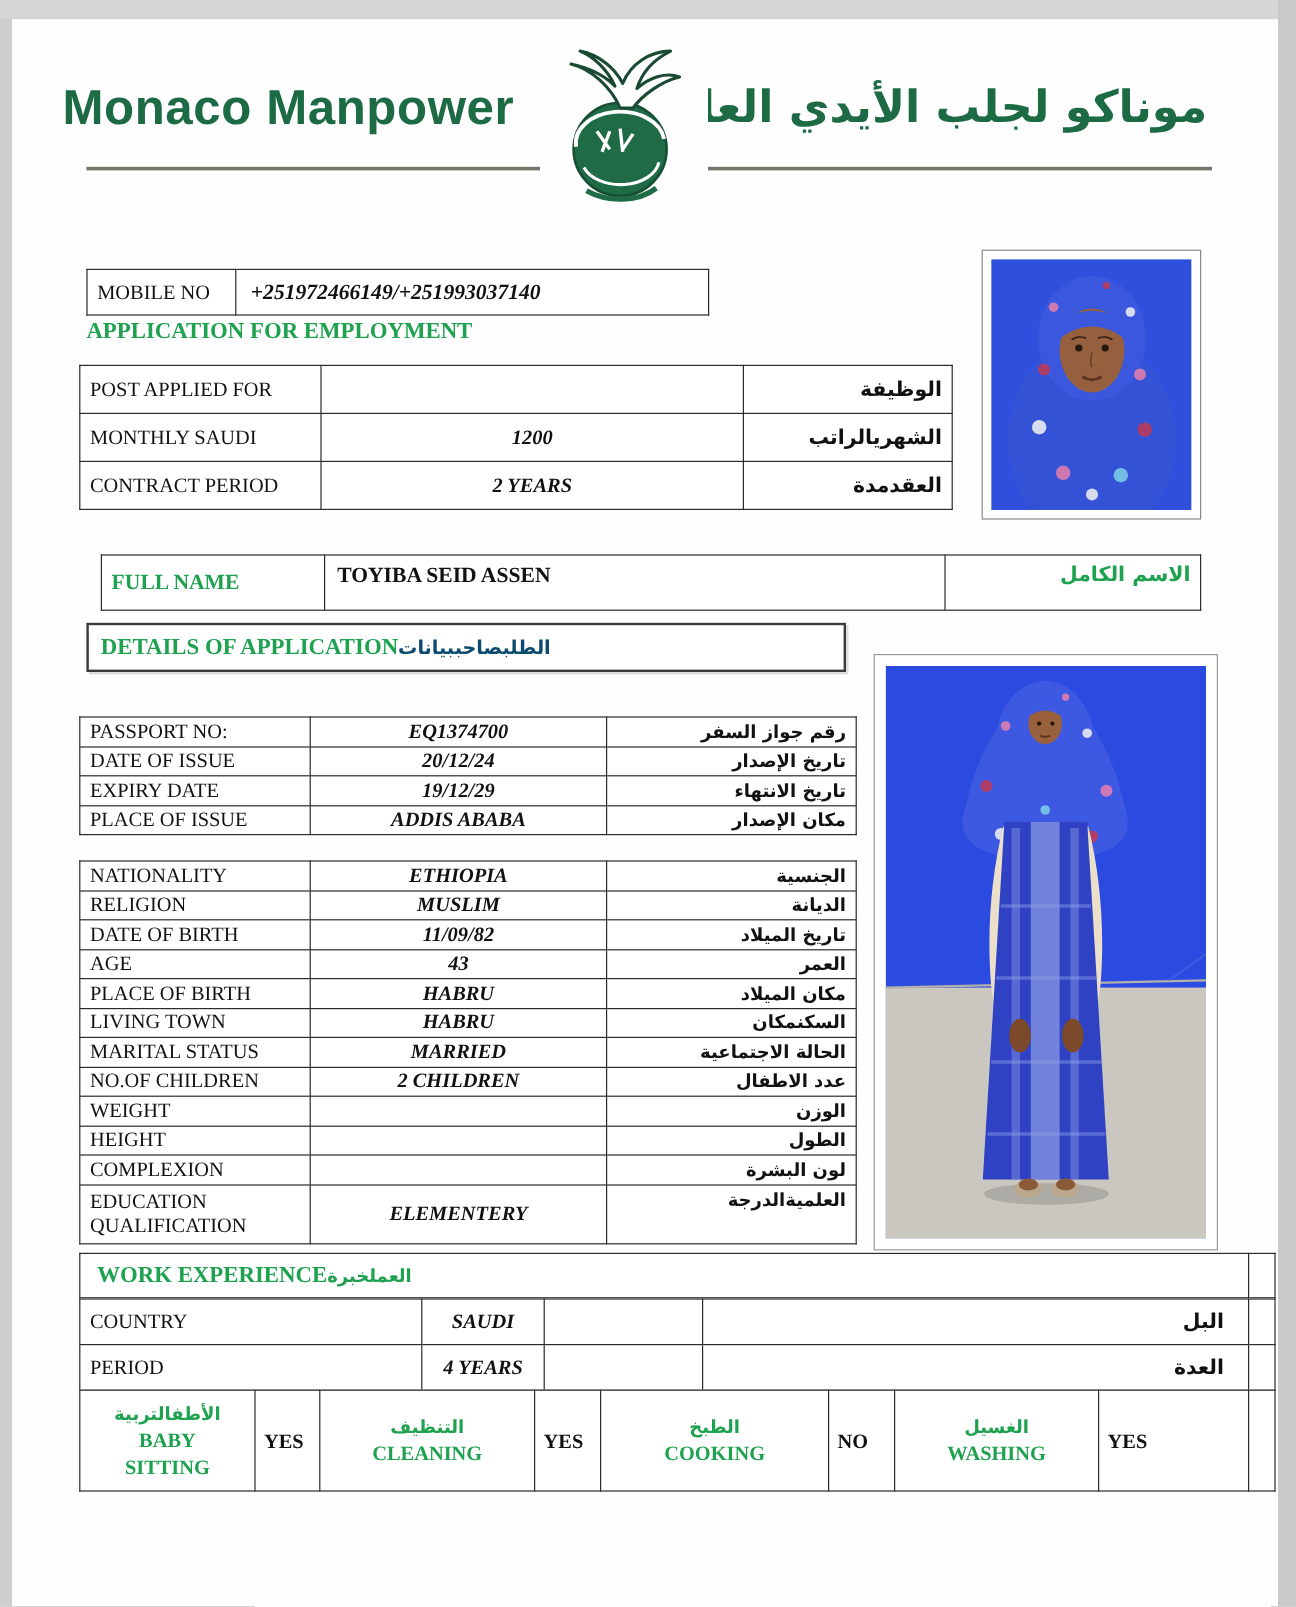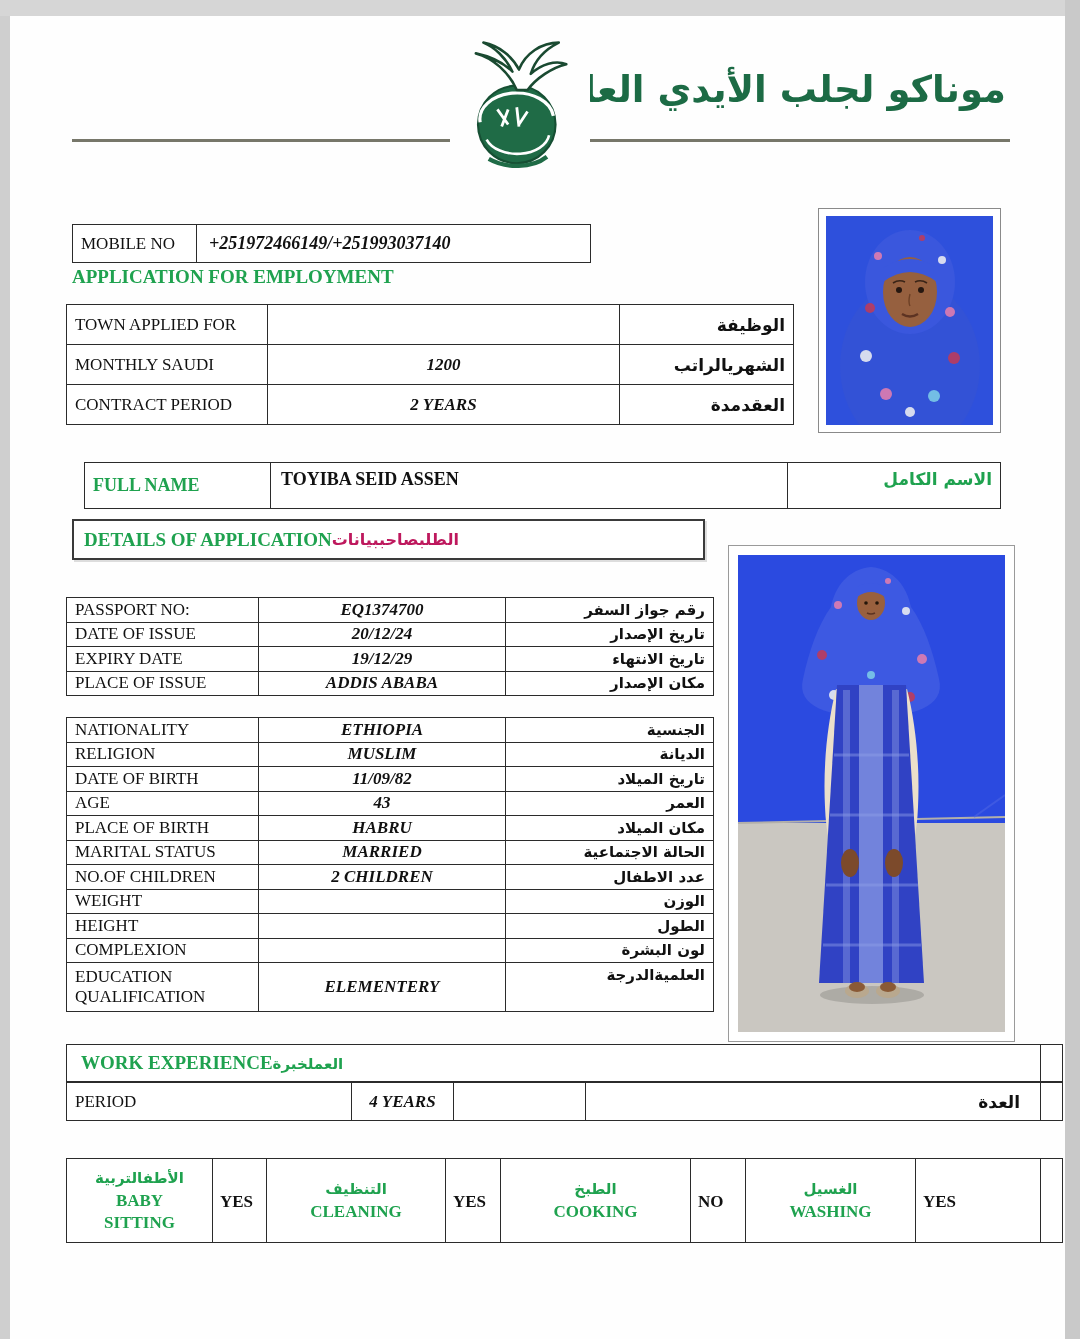--- a/index.html
+++ b/index.html
@@ -37,21 +37,21 @@
   .fullname-tbl{left:84px;top:462px;}
   .fullname-tbl td{border-width:2px;}
   .fullname-tbl .lbl{font-weight:700;font-size:18px;color:#1fa24f;}
   .fullname-tbl .name{font-weight:700;font-size:18px;padding-left:10px;vertical-align:top;padding-top:6px;}
   .fullname-tbl .ar{color:#1fa24f;vertical-align:top;padding-top:6px;}
 
   .details-bar{position:absolute;left:72px;top:519px;width:633px;height:41px;border:2px solid #3a3a3a;
                box-sizing:border-box;display:flex;align-items:center;justify-content:flex-start;
                padding:0 30px 0 10px;background:#fff;box-shadow:2px 2px 0 #ddd;}
   .details-bar .en{font-size:19px;font-weight:700;color:#1fa24f;}
-  .details-bar .ar{font-size:16px;font-weight:700;color:#be185d;direction:rtl;
+  .details-bar .ar{font-size:16px;font-weight:700;color:#0c4a6e;direction:rtl;
                    font-family:"DejaVu Sans",sans-serif;}
 
   .passport-tbl{left:66px;top:597px;}
   .personal-tbl{left:66px;top:717px;}
   .passport-tbl td,.personal-tbl td{border-width:1.4px;}
   .passport-tbl .ar,.personal-tbl .ar{font-size:15px;}
 
   
   .photo{position:absolute;background:#fff;border:1px solid #8a8a8a;box-sizing:border-box;padding:7px;}
   .photo1{left:818px;top:208px;width:183px;height:225px;}
@@ -78,20 +78,21 @@
   .ans-cell{vertical-align:top;text-align:left;padding:3px 0 0 7px;font-weight:700;font-size:18px;}
 </style>
 </head>
 <body>
 
 <div class="page">
   <div class="edge left"></div>
   <div class="edge top"></div>
   <div class="edge right"></div>
 
+  <div class="brand">Monaco Manpower</div>
   <div class="hdr-ar">موناكو لجلب الأيدي العاملة</div>
   <div class="hdr-rule"></div>
   <div class="logo">
     <svg viewBox="0 0 130 130" preserveAspectRatio="xMidYMid meet">
       <circle cx="62" cy="84" r="36" fill="#1f6b46" stroke="#164f33" stroke-width="2"></circle>
       <path d="M28,82 A34,24 0 0 1 96,76" stroke="#fff" stroke-width="3" fill="none"></path>
       <path d="M34,98 A30,20 0 0 0 92,94" stroke="#fff" stroke-width="2.4" fill="none"></path>
       <path d="M44,70 l10,14 M54,70 l-6,16 M62,68 l2,18 M72,72 l-8,12" stroke="#fff" stroke-width="2.6" fill="none"></path>
       <path d="M36,116 C52,125 76,125 90,114" stroke="#1f6b46" stroke-width="4" fill="none"></path>
       <path d="M62,52 C55,36 40,22 24,18 C38,21 50,27 58,35 C52,22 41,12 31,8 C46,11 58,21 64,33 C70,18 85,8 101,8 C89,14 79,24 75,37 C85,28 98,24 108,28 C95,31 80,41 72,52 Z" fill="#fff" stroke="#1a4a31" stroke-width="2.4" stroke-linejoin="round"></path>
@@ -113,21 +114,21 @@
   <div class="app-title">APPLICATION FOR EMPLOYMENT</div>
 
   <table class="tbl post-tbl">
     <colgroup>
         <col style="width:201px">
         <col style="width:352px">
         <col style="width:174px">
       </colgroup>
     <tbody>
         <tr style="height:40px">
-      <td class="lbl">TOWN APPLIED FOR</td>
+      <td class="lbl">POST APPLIED FOR</td>
       <td class="val"></td>
       <td class="ar">الوظيفة</td>
     </tr>
     <tr style="height:40px">
       <td class="lbl">MONTHLY SAUDI</td>
       <td class="val">1200</td>
       <td class="ar">الشهريالراتب</td>
     </tr>
     <tr style="height:40px">
       <td class="lbl">CONTRACT PERIOD</td>
@@ -240,20 +241,25 @@
       <td class="lbl">AGE</td>
       <td class="val">43</td>
       <td class="ar">العمر</td>
     </tr>
     <tr style="height:24.5px">
       <td class="lbl">PLACE OF BIRTH</td>
       <td class="val">HABRU</td>
       <td class="ar">مكان الميلاد</td>
     </tr>
     <tr style="height:24.5px">
+      <td class="lbl">LIVING TOWN</td>
+      <td class="val">HABRU</td>
+      <td class="ar">السكنمكان</td>
+    </tr>
+    <tr style="height:24.5px">
       <td class="lbl">MARITAL STATUS</td>
       <td class="val">MARRIED</td>
       <td class="ar">الحالة الاجتماعية</td>
     </tr>
     <tr style="height:24.5px">
       <td class="lbl">NO.OF CHILDREN</td>
       <td class="val">2 CHILDREN</td>
       <td class="ar">عدد الاطفال</td>
     </tr>
     <tr style="height:24.5px">
@@ -341,20 +347,27 @@
 
   <table class="tbl work-tbl">
     <colgroup>
         <col style="width:285px">
         <col style="width:102px">
         <col style="width:132px">
         <col style="width:455px">
         <col style="width:22px">
       </colgroup>
     <tbody>
+        <tr style="height:38px">
+      <td class="lbl">COUNTRY</td>
+      <td class="val">SAUDI</td>
+      <td></td>
+      <td class="ar">البل</td>
+      <td></td>
+    </tr>
     <tr style="height:38px">
       <td class="lbl">PERIOD</td>
       <td class="val">4 YEARS</td>
       <td></td>
       <td class="ar">العدة</td>
       <td></td>
     </tr>
   </tbody>
     </table>
 

